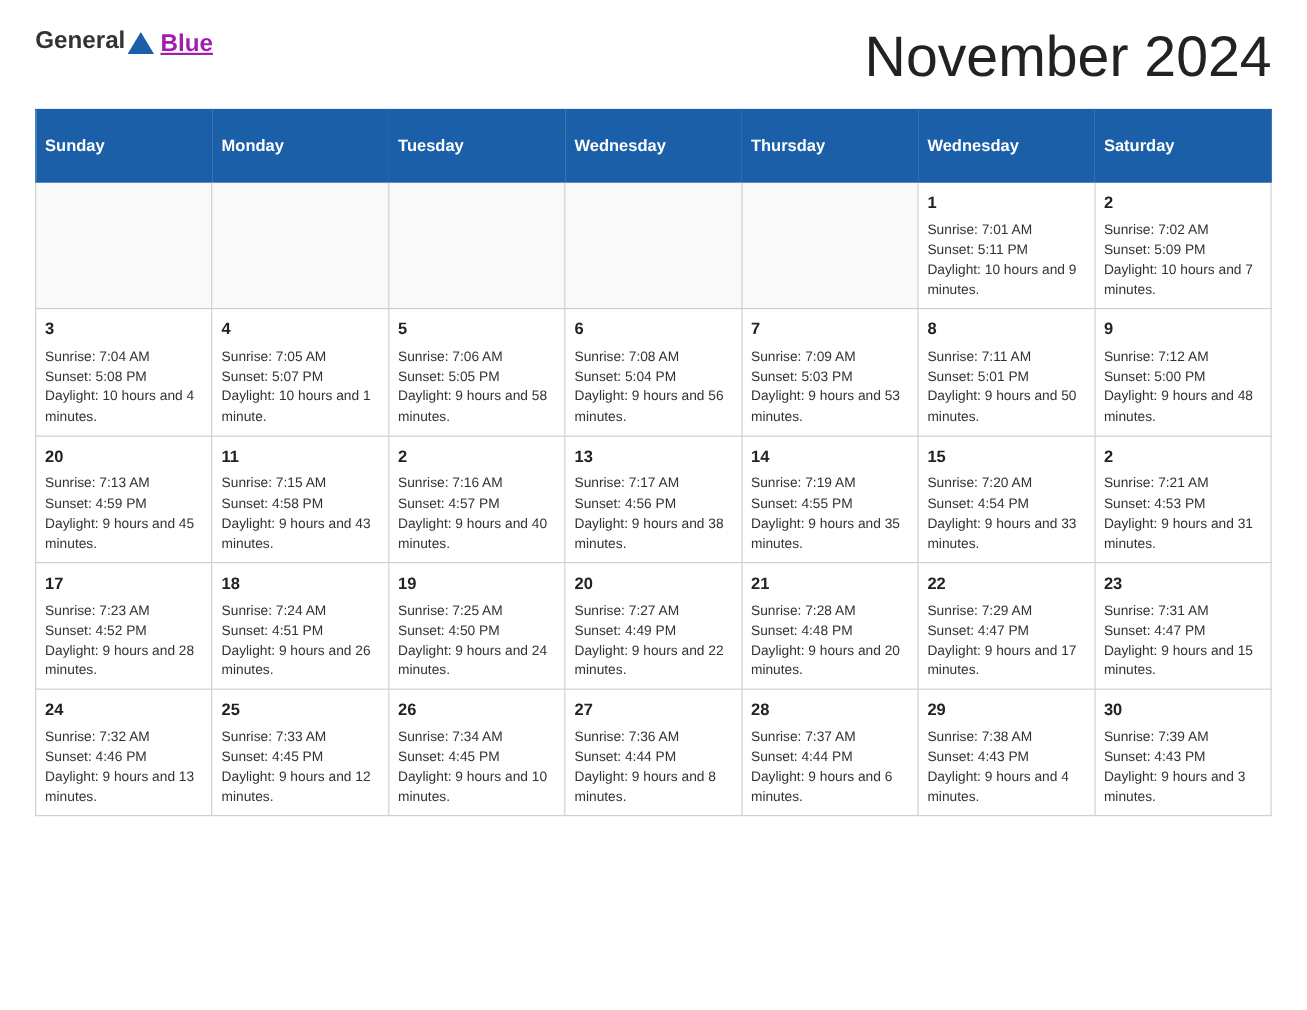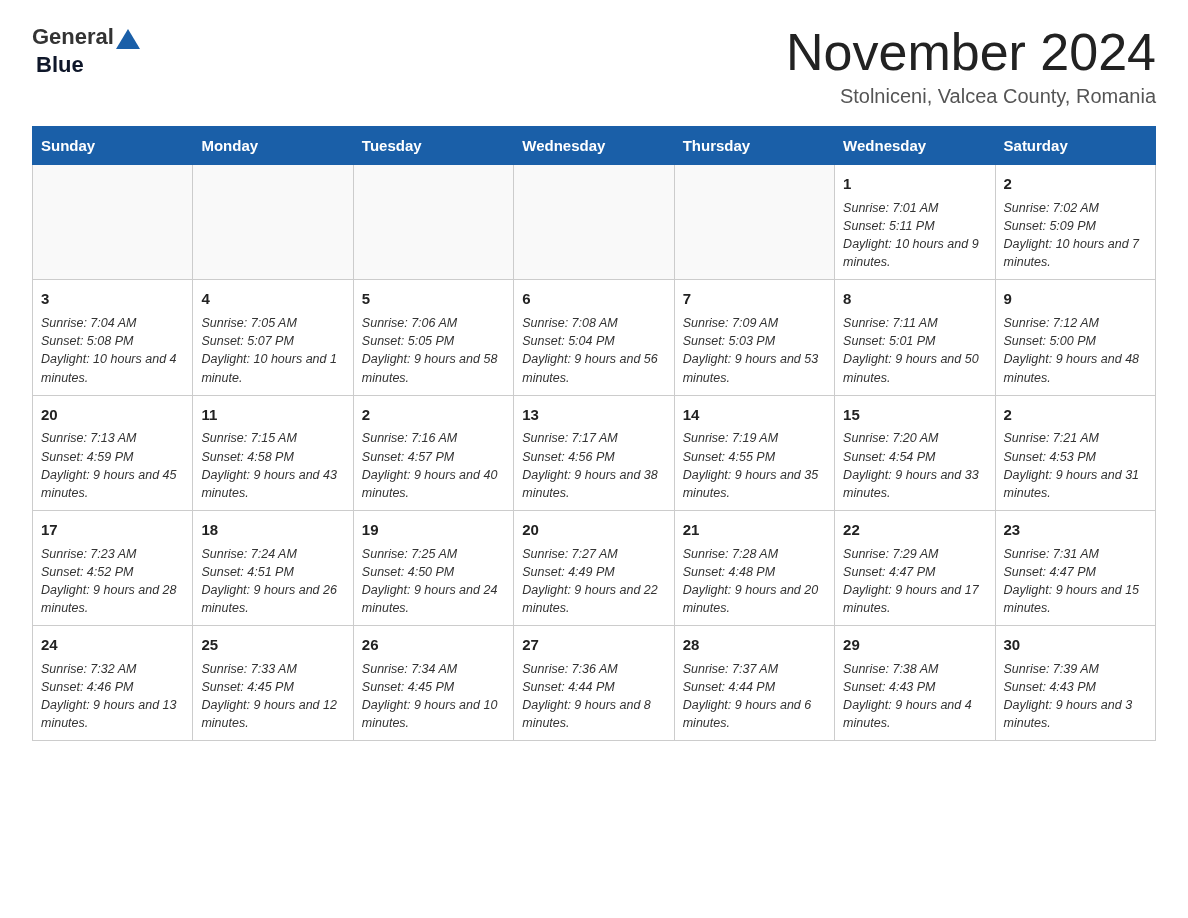--- a/index.html
+++ b/index.html
@@ -12,21 +12,21 @@
       min-height: 918px;
     }
     .header-area {
       display: flex;
       justify-content: space-between;
       align-items: flex-start;
       margin-bottom: 18px;
     }
     .logo-area {
       display: flex;
-      flex-direction: column;
+      flex-direction: row;
       align-items: flex-start;
     }
     .logo-text {
       display: flex;
       align-items: center;
       font-size: 22px;
       font-weight: bold;
       color: #333;
     }
     .logo-general { color: #333; }
@@ -34,42 +34,42 @@
       display: inline-block;
       width: 0;
       height: 0;
       border-left: 12px solid transparent;
       border-right: 12px solid transparent;
       border-bottom: 20px solid #1a5fa8;
       margin: 0 2px;
       position: relative;
       top: 2px;
     }
-    .logo-blue-text { color: #0f172a; font-size: 22px; font-weight: bold; }
+    .logo-blue-text { color: #a21caf; font-size: 22px; font-weight: bold; text-decoration: underline; }
     .title-area { text-align: right; }
     .page-title {
       font-size: 52px;
       font-weight: 400;
       color: #222;
       line-height: 1.1;
     }
     .subtitle {
       font-size: 20px;
       color: #555;
       margin-top: 4px;
     }
     table {
       width: 100%;
       border-collapse: collapse;
       table-layout: fixed;
     }
     thead tr th {
       background-color: #1a5fa8;
       color: #fff;
-      padding: 10px 8px;
+      padding: 24px 8px;
       font-size: 15px;
       font-weight: 600;
       text-align: left;
       border: 1px solid #1a5fa8;
     }
     tbody tr td {
       vertical-align: top;
       padding: 8px 8px;
       border: 1px solid #ccc;
       font-size: 13px;
@@ -82,42 +82,40 @@
     .day-number {
       font-size: 15px;
       font-weight: 600;
       color: #222;
       display: block;
       margin-bottom: 4px;
     }
     .day-info {
       color: #333;
       font-size: 12.5px;
-      font-style: italic;
     }
     .empty-cell {
       background: #f9f9f9;
     }
   </style>
 </head>
 <body>
 
 <div class="header-area">
   <div class="logo-area">
     <div class="logo-text">
       <span class="logo-general">General</span>
       <span class="logo-blue-icon"></span>
     </div>
     <div style="margin-top:2px; margin-left: 4px;">
       <span class="logo-blue-text">Blue</span>
     </div>
   </div>
   <div class="title-area">
     <div class="page-title">November 2024</div>
-    <div class="subtitle">Stolniceni, Valcea County, Romania</div>
   </div>
 </div>
 
 <table>
   <thead>
     <tr>
     <th>Sunday</th>
         <th>Monday</th>
         <th>Tuesday</th>
         <th>Wednesday</th>

